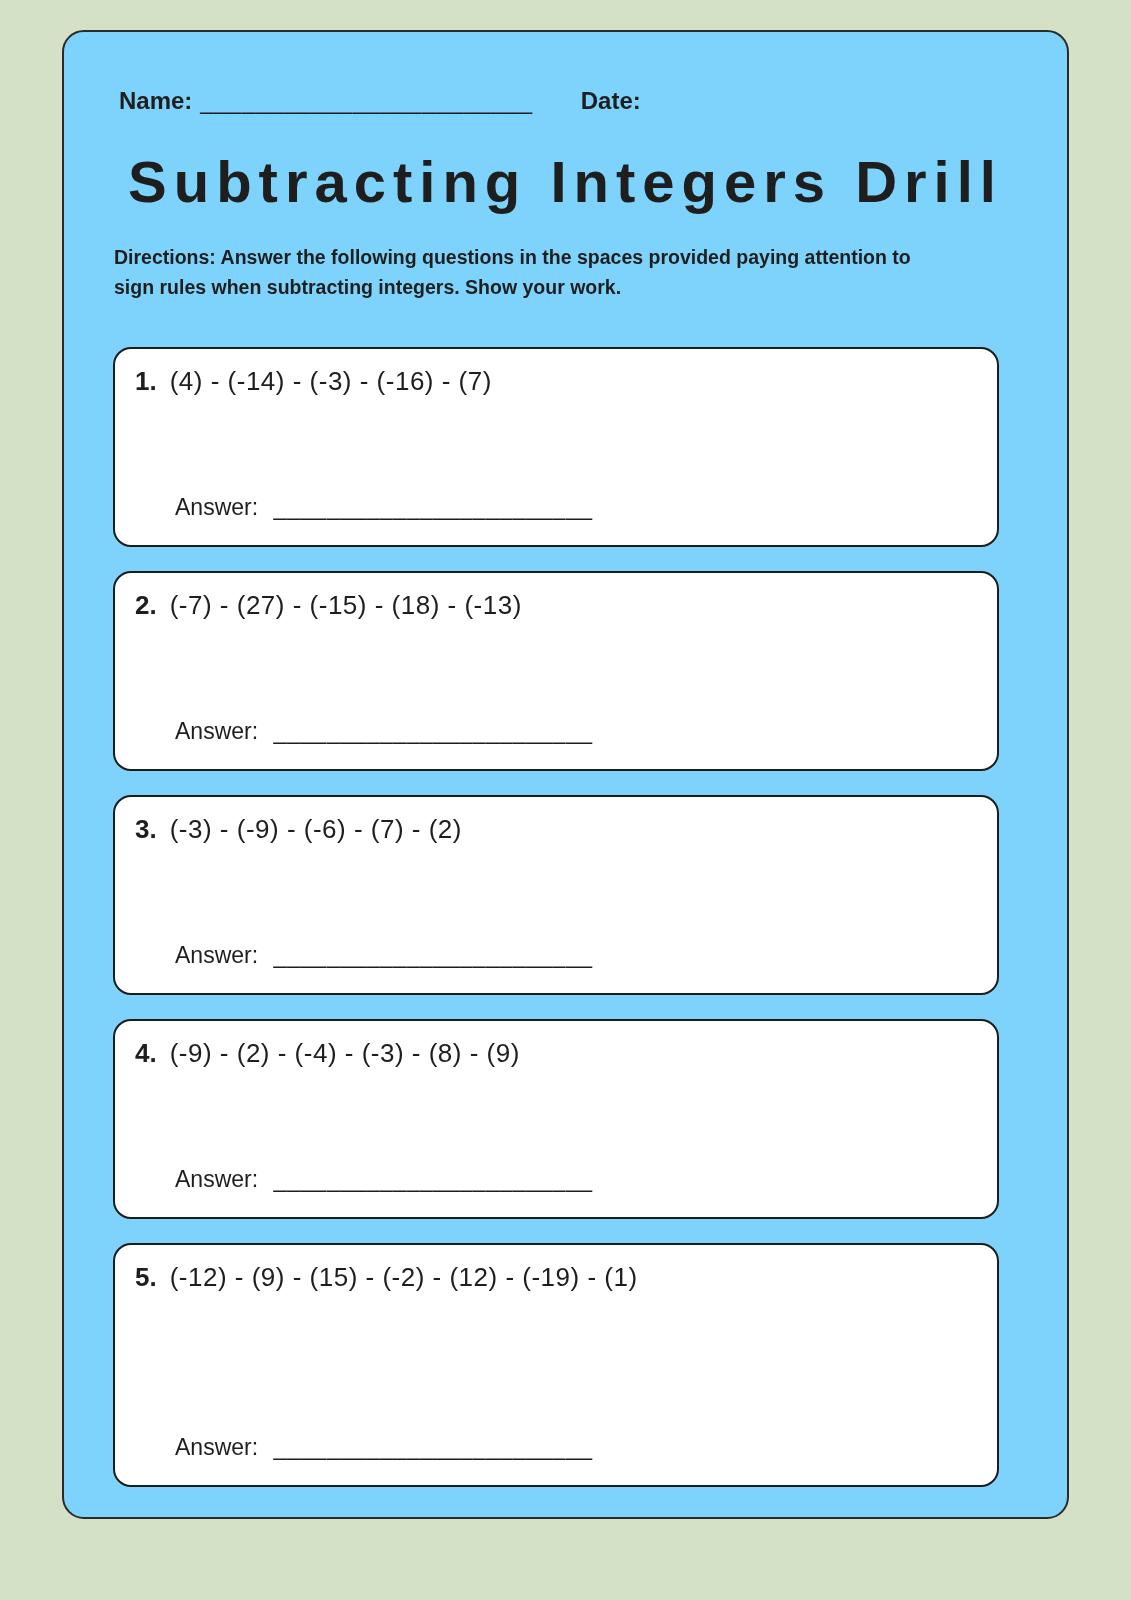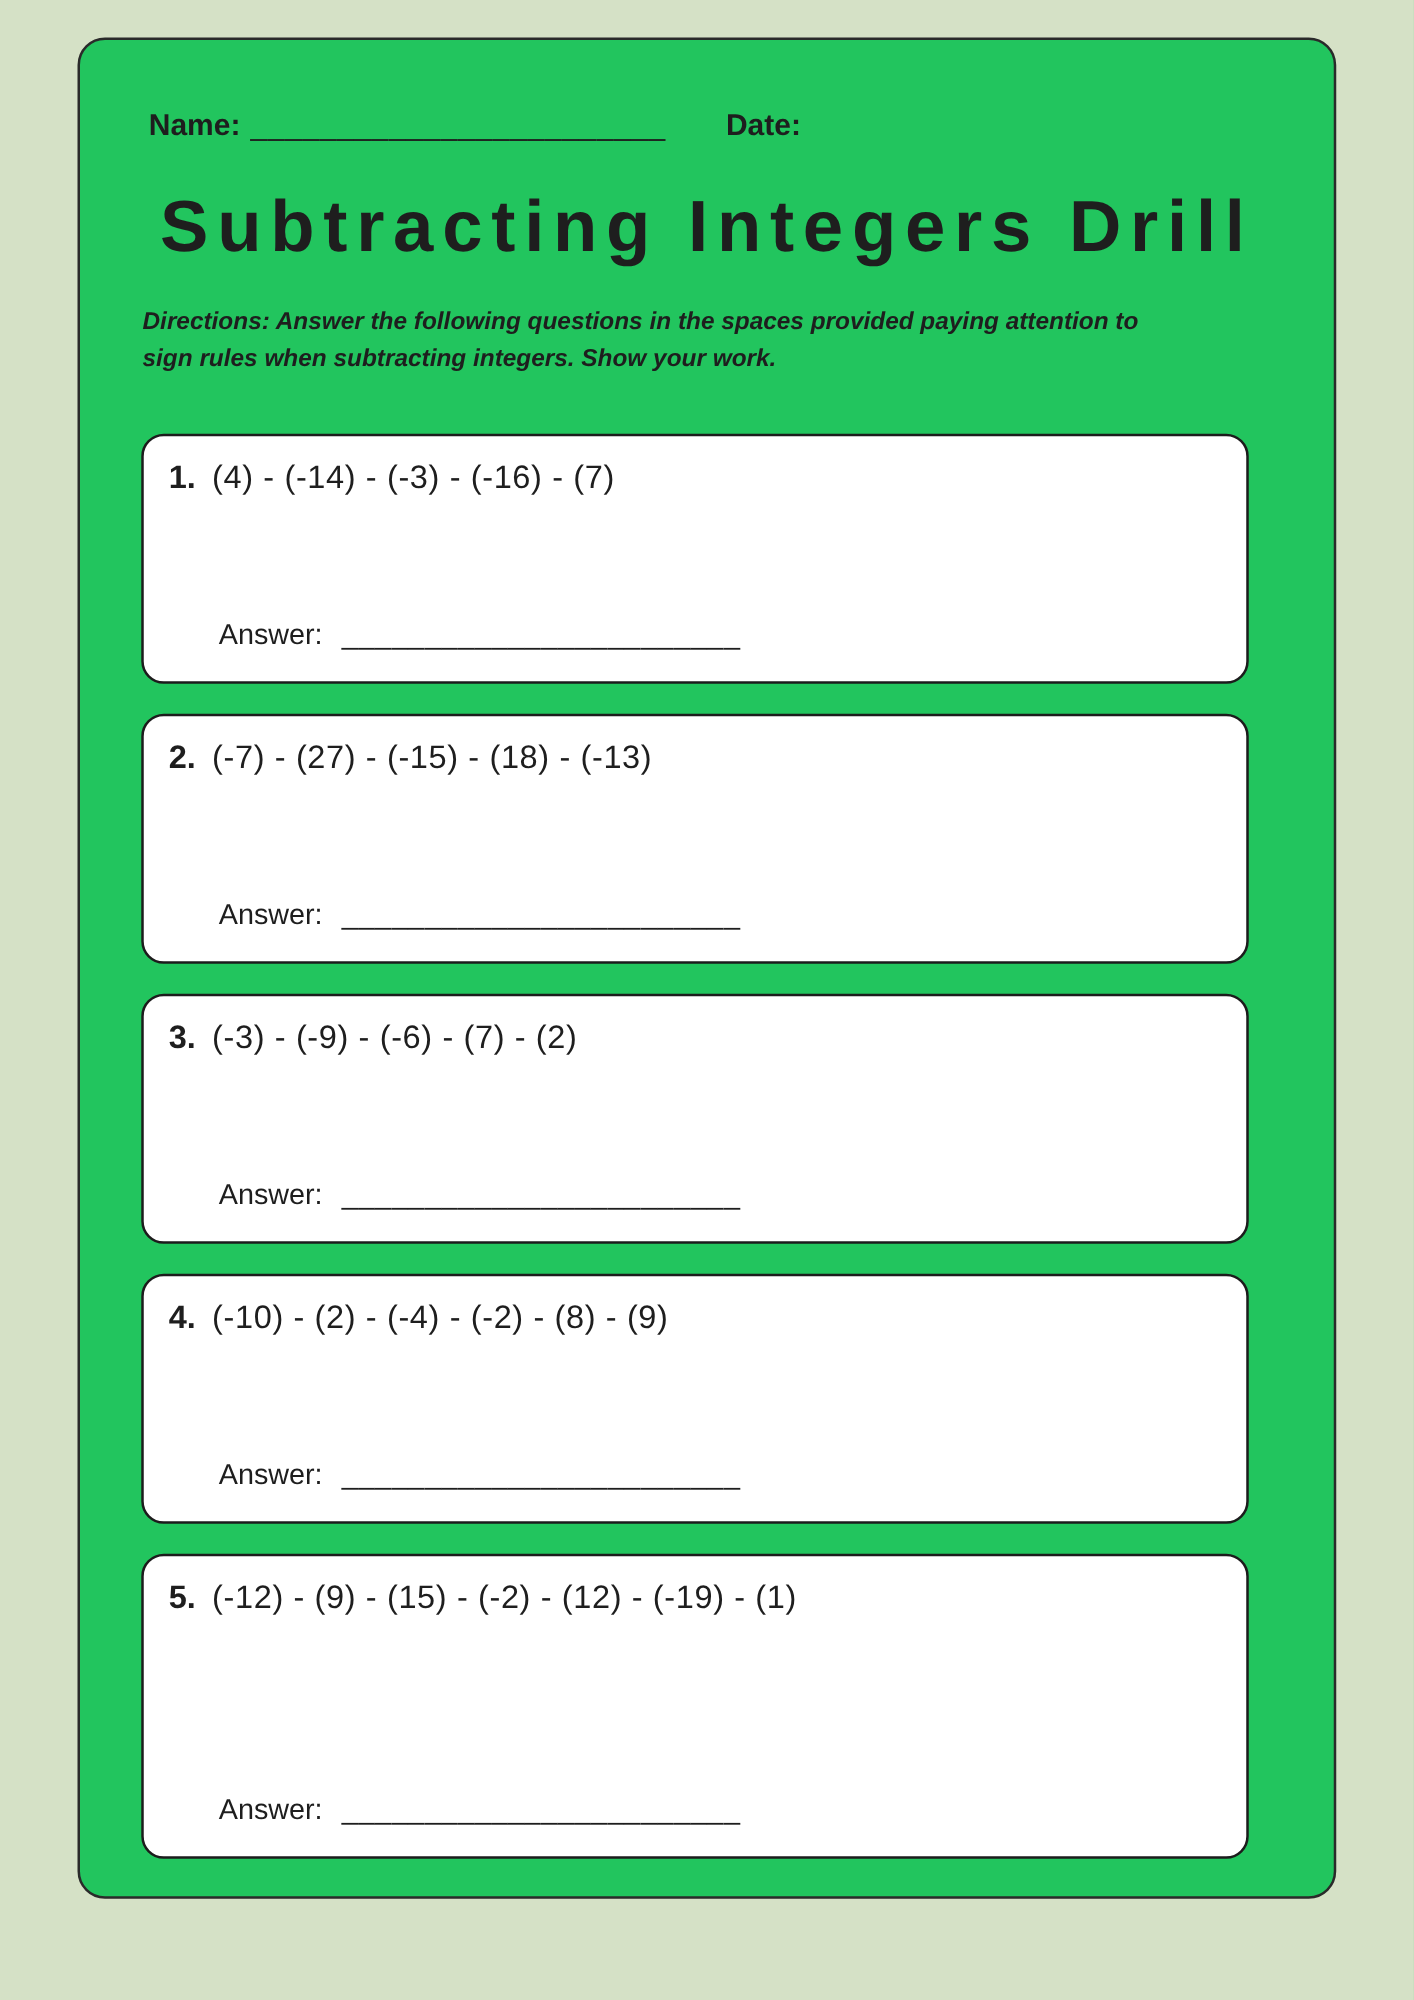--- a/index.html
+++ b/index.html
@@ -6,21 +6,21 @@
   html, body {
     margin: 0; padding: 0;
     width: 1131px; height: 1600px;
     background: #d5e1c6;
     font-family: "Liberation Sans", sans-serif;
     color: #1e1e1e;
   }
   .paper {
     width: 1007px; height: 1489px;
     margin: 30px auto 0;
-    background: #22c55e;
+    background: #7dd3fc;
     border: 2px solid #2a2a2a;
     border-radius: 22px;
     padding: 55px 48px 0 48px;
     overflow: hidden;
   }
   .header-row {
     display: flex;
     align-items: baseline;
     margin-left: 7px;
     font-size: 24px;
@@ -40,21 +40,20 @@
     white-space: nowrap;
     line-height: 1.15;
   }
   .directions {
     margin-top: 26px;
     margin-left: 2px;
     max-width: 830px;
     font-size: 19.5px;
     font-weight: 700;
     line-height: 1.55;
-    font-style: italic;
   }
   .questions {
     margin-top: 45px;
     margin-left: 1px;
   }
   .qbox {
     position: relative;
     width: 886px;
     height: 200px;
     border: 2px solid #1c1c1c;
@@ -134,21 +133,21 @@
       </div>
       <div class="answer-row">
         <span class="answer-label">Answer:</span>
         <span class="blank-line">________________________</span>
       </div>
     </div>
 
     <div class="qbox">
       <div class="q-line">
         <span class="q-number">4.</span>
-        <span class="q-expression">(-10) - (2) - (-4) - (-2) - (8) - (9)</span>
+        <span class="q-expression">(-9) - (2) - (-4) - (-3) - (8) - (9)</span>
       </div>
       <div class="answer-row">
         <span class="answer-label">Answer:</span>
         <span class="blank-line">________________________</span>
       </div>
     </div>
 
     <div class="qbox tall">
       <div class="q-line">
         <span class="q-number">5.</span>

